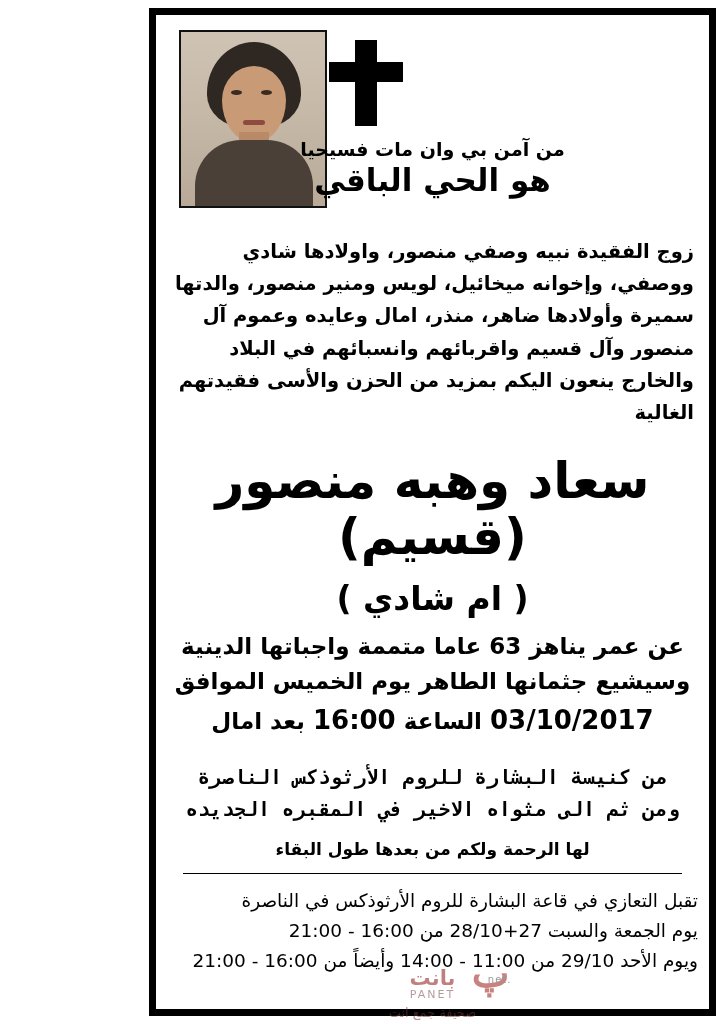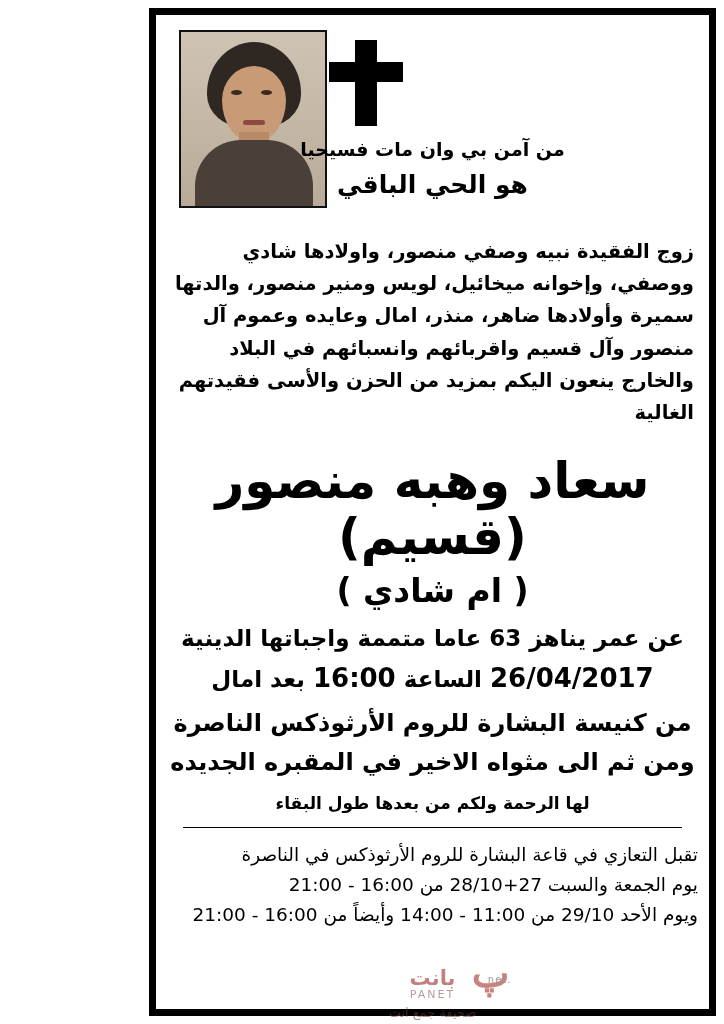--- a/index.html
+++ b/index.html
@@ -143,25 +143,25 @@
   }
   .verse {
     font-size: 19px;
     font-weight: bold;
     color: #000;
     text-align: center;
     margin-top: -6px;
     letter-spacing: 0;
   }
   .eternal {
-    font-size: 25px;
-    font-weight: bold;
-    color: #000;
-    text-align: center;
-    margin-top: 10px;
+    font-size: 31px;
+    font-weight: bold;
+    color: #000;
+    text-align: center;
+    margin-top: 2px;
     letter-spacing: 2px;
   }
   .family {
     font-size: 19.5px;
     font-weight: bold;
     line-height: 1.65;
     text-align: right;
     color: #000;
     margin-top: 16px;
     width: 100%;
@@ -175,21 +175,21 @@
     color: #000;
     margin-top: 24px;
     line-height: 1.12;
     letter-spacing: -1px;
   }
   .deceased-alias {
     font-size: 33px;
     font-weight: bold;
     text-align: center;
     color: #000;
-    margin-top: 8px;
+    margin-top: 16px;
     line-height: 1.1;
   }
   .details {
     font-size: 23px;
     font-weight: bold;
     text-align: center;
     color: #000;
     margin-top: 12px;
     line-height: 1.5;
     width: 100%;
@@ -201,26 +201,27 @@
     color: #000;
     margin-top: 4px;
     line-height: 1.4;
     direction: rtl;
   }
   .datetime-line .big {
     font-size: 26px;
     font-weight: bold;
   }
   .place {
-    font-size: 24px;
-    font-weight: bold;
-    text-align: center;
-    color: #000;
-    margin-top: 8px;
+    font-size: 20px;
+    font-weight: bold;
+    text-align: center;
+    color: #000;
+    margin-top: 24px;
     line-height: 1.6;
+    font-family: Liberation Mono, monospace;
   }
   .mercy {
     font-size: 17px;
     font-weight: bold;
     text-align: left;
     color: #000;
     margin-top: 12px;
   }
   .divider {
     width: 94%;
@@ -322,24 +323,25 @@
       </div>
     </div>
 
     <div class="family">زوج الفقيدة نبيه وصفي منصور، واولادها شادي ووصفي، وإخوانه ميخائيل، لويس ومنير منصور، والدتها سميرة وأولادها ضاهر، منذر، امال وعايده وعموم آل منصور وآل قسيم واقربائهم وانسبائهم في البلاد والخارج ينعون اليكم بمزيد من الحزن والأسى فقيدتهم الغالية</div>
 
     <div class="deceased-name">سعاد وهبه منصور (قسيم)</div>
     <div class="deceased-alias">( ام شادي )</div>
 
     <div class="details">
       <div>عن عمر يناهز 63 عاما متممة واجباتها الدينية</div>
+      <div>وسيشيع جثمانها الطاهر يوم الخميس الموافق</div>
     </div>
 
     <div class="datetime-line">
-      <span class="big">26/04/2017</span>
+      <span class="big">03/10/2017</span>
       <span>الساعة</span>
       <span class="big">16:00</span>
       <span>بعد امال</span>
     </div>
 
     <div class="place">
       <div>من كنيسة البشارة للروم الأرثوذكس الناصرة</div>
       <div>ومن ثم الى مثواه الاخير في المقبره الجديده</div>
     </div>
 

